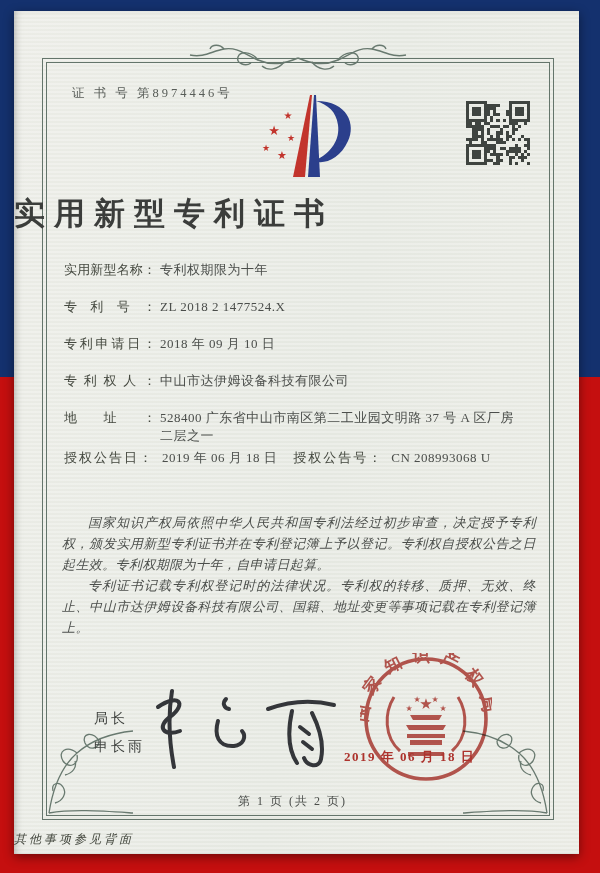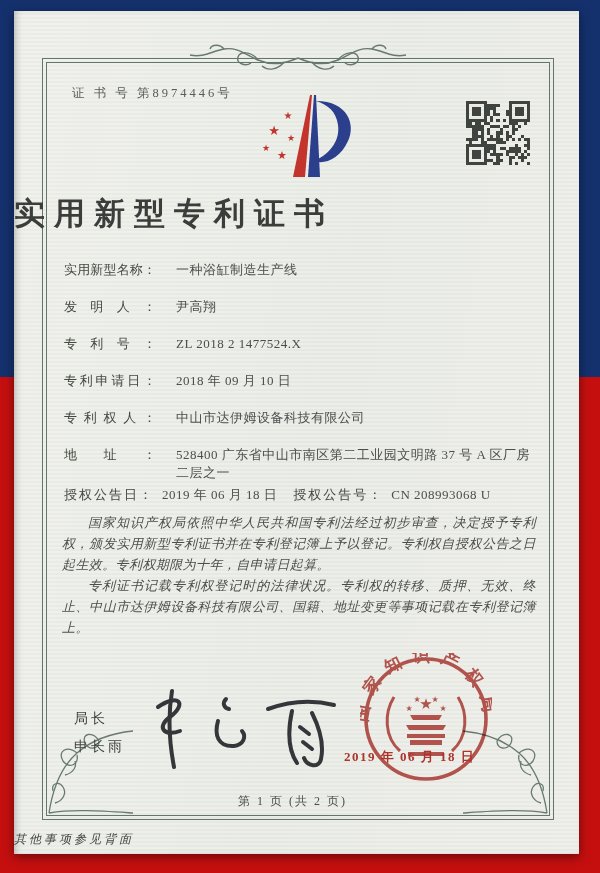--- a/index.html
+++ b/index.html
@@ -19,32 +19,32 @@
   .orn-br{position:absolute;right:2px;bottom:2px;transform:scaleX(-1);}
   .cert-no{position:absolute;left:58px;top:74px;font-size:12.5px;letter-spacing:3px;
     color:#585d58;}
   .logo{position:absolute;left:230px;top:78px;}
   .qr{position:absolute;left:452px;top:90px;width:64px;height:64px;}
   .title{position:absolute;left:0;top:182px;width:565px;text-align:left;
     font-size:31px;font-weight:700;letter-spacing:9px;color:#3b3d3b;margin:0;}
   .fields{position:absolute;left:50px;top:250px;width:480px;font-size:13px;color:#4b4e4b;}
   .field-row{display:flex;line-height:18px;margin-bottom:19px;}
   .field-row.addr{margin-bottom:0;}
-  .flabel{display:inline-block;width:92px;flex:0 0 92px;margin-right:20px;
+  .flabel{display:inline-block;width:92px;flex:0 0 92px;margin-right:4px;
     text-align:justify;text-align-last:justify;color:#44483f;}
   .fvalue{white-space:pre-line;letter-spacing:.5px;}
   .grant-row{display:flex;line-height:18px;margin-top:4px;}
   .grant-pair{display:flex;}
   .grant-pair + .grant-pair{margin-left:16px;}
   .glabel{display:inline-block;width:88px;flex:0 0 88px;margin-right:10px;
     text-align:justify;text-align-last:justify;color:#44483f;}
   .paras{position:absolute;left:48px;top:501px;width:474px;font-size:13px;
     line-height:21px;color:#4b4e4b;text-align:justify;font-style:italic;}
   .paras p{margin:0;text-indent:2em;letter-spacing:.4px;}
-  .sig-block{position:absolute;left:60px;top:694px;font-size:14px;color:#3f423f;
+  .sig-block{position:absolute;left:80px;top:694px;font-size:14px;color:#3f423f;
     letter-spacing:3px;line-height:28px;}
   .sig-svg{position:absolute;left:130px;top:668px;}
   .seal{position:absolute;left:346px;top:642px;opacity:.88;mix-blend-mode:multiply;}
   .seal-date{position:absolute;left:330px;top:737px;width:150px;font-size:13px;
     color:#ad332d;letter-spacing:1.5px;font-weight:700;}
   .footer-page{position:absolute;left:0;top:782px;width:557px;text-align:center;
     font-size:12px;color:#4b4e4b;letter-spacing:2px;}
   .footer-note{position:absolute;left:0;top:820px;width:565px;
     font-size:12px;color:#44483f;letter-spacing:3px;font-style:italic;}
 </style>
@@ -341,25 +341,21 @@
       <rect x="14" y="20" width="1" height="1" fill="#3f4440"></rect>
       <rect x="16" y="20" width="1" height="1" fill="#3f4440"></rect>
       <rect x="20" y="20" width="1" height="1" fill="#3f4440"></rect>
     </svg>
 
   <h1 class="title">实用新型专利证书</h1>
 
   <div class="fields">
     <div class="field-row">
       <span class="flabel">实用新型名称：</span>
-      <span class="fvalue">一种浴缸制造生产线</span>
-    </div>
-    <div class="field-row">
-      <span class="flabel">发明人：</span>
-      <span class="fvalue">尹高翔</span>
+      <span class="fvalue">专利权期限为十年</span>
     </div>
     <div class="field-row">
       <span class="flabel">专利号：</span>
       <span class="fvalue">ZL 2018 2 1477524.X</span>
     </div>
     <div class="field-row">
       <span class="flabel">专利申请日：</span>
       <span class="fvalue">2018 年 09 月 10 日</span>
     </div>
     <div class="field-row">

